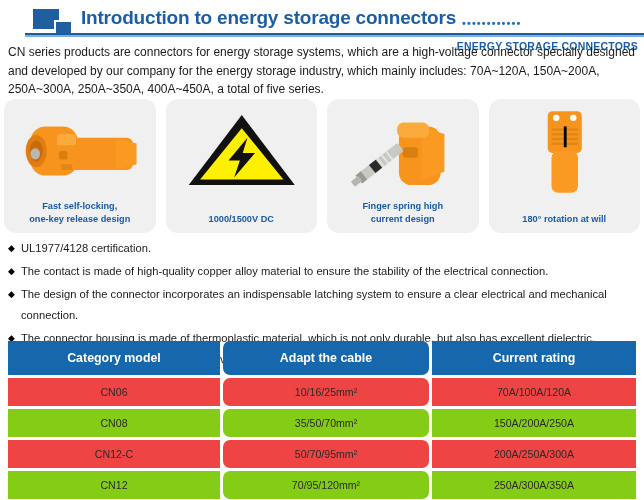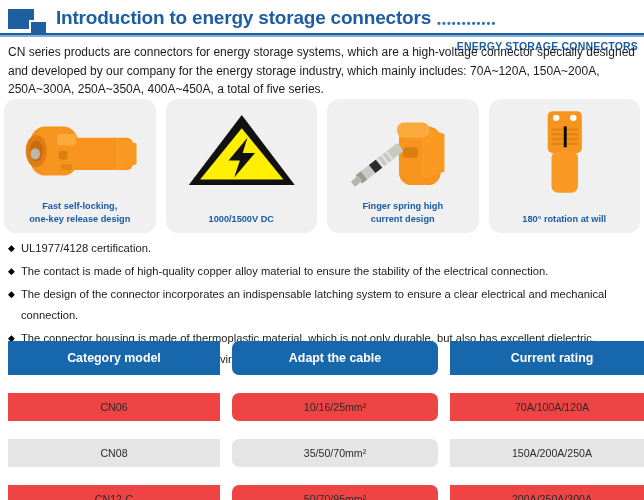--- a/index.html
+++ b/index.html
@@ -2,21 +2,21 @@
 <html><head>
 <meta charset="utf-8">
 <style>
   * { margin:0; padding:0; box-sizing:border-box; }
   html,body{
     width:644px; height:500px; overflow:hidden;
     background:#ffffff;
     font-family:"Liberation Sans", sans-serif;
     color:#1a1a1a;
   }
-  .page{ position:relative; width:644px; height:500px; }
+  .page{ position:relative; width:644px; height:500px;padding-left:25px; }
 
   
   .header{ position:relative; height:38px; }
   .logo{ position:absolute; left:8px; top:9px; width:46px; height:26px; }
   .logo .sq-big{
     position:absolute; left:0; top:0; width:26px; height:20px;
     background:#1f5fa0;
   }
   .logo .sq-small{
     position:absolute; left:21px; top:11px; width:17px; height:14px;
@@ -72,32 +72,32 @@
     position:absolute; left:8px; top:238px; width:630px;
     font-size:11.2px; line-height:21px; color:#1b1b1b;
   }
   .bullet{ position:relative; padding-left:13px; margin-bottom:2px; }
   .bullet .dia{
     position:absolute; left:0; top:0; font-size:9px; color:#000;
   }
 
   
   .tbl{ position:absolute; left:8px; top:341px; width:628px; }
-  .trow{ display:flex; gap:12px; margin-bottom:18px; }
+  .trow{ display:flex; gap:3px; margin-bottom:3px; }
   .tcell{
     flex:0 0 auto; text-align:center;
     font-size:10.6px; color:#2b2b2b;
     padding:8px 2px; background:#ef4444;
   }
   .c0{ width:212px; } .c1{ width:206px;border-radius:7px; } .c2{ width:204px; }
   .thead .tcell{
     background:#1767ad; color:#ffffff;
     font-weight:bold; font-size:12.4px; padding:10px 2px;
   }
-  .trow.alt .tcell{ background:#e5e5e5; }
+  .trow.alt .tcell{ background:#84cc16; }
 </style>
 </head>
 <body>
 
 <div class="page">
 
   <div class="header">
     <div class="logo">
       <div class="sq-big"></div>
       <div class="sq-small"></div>

